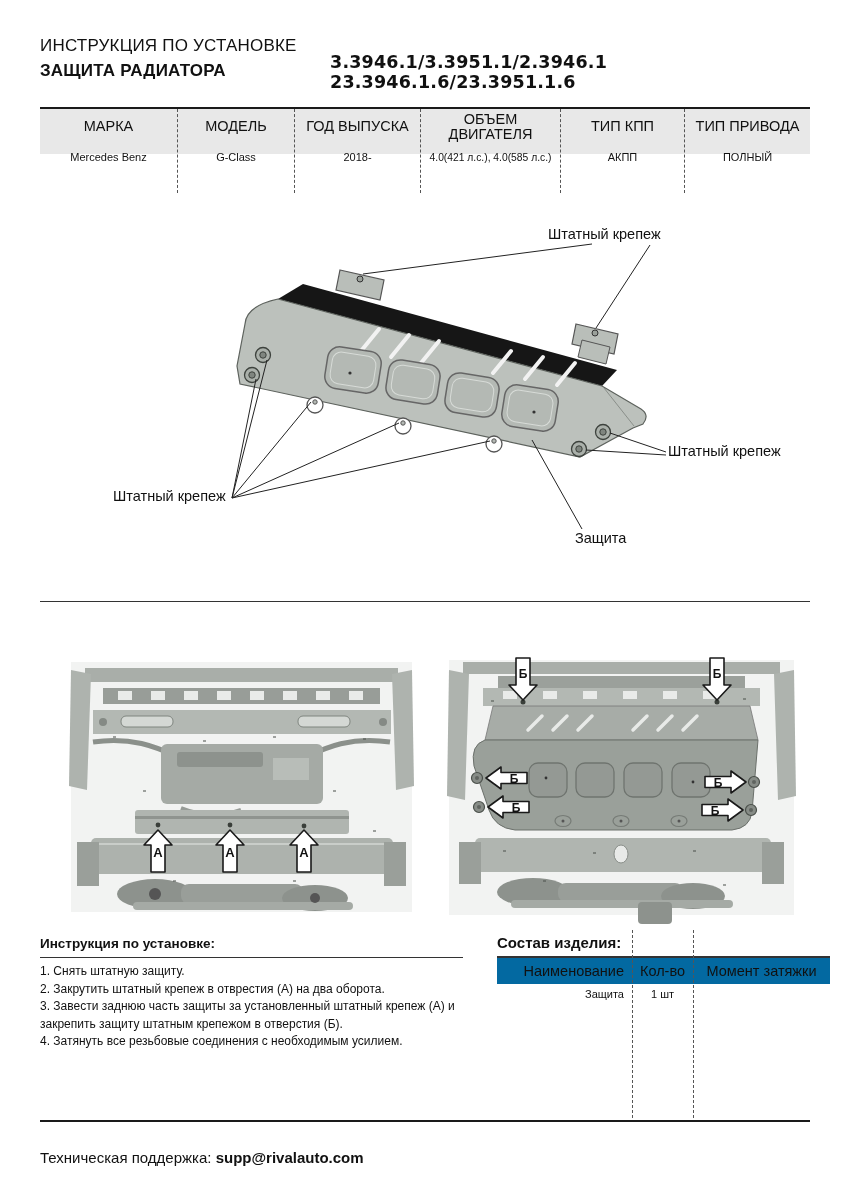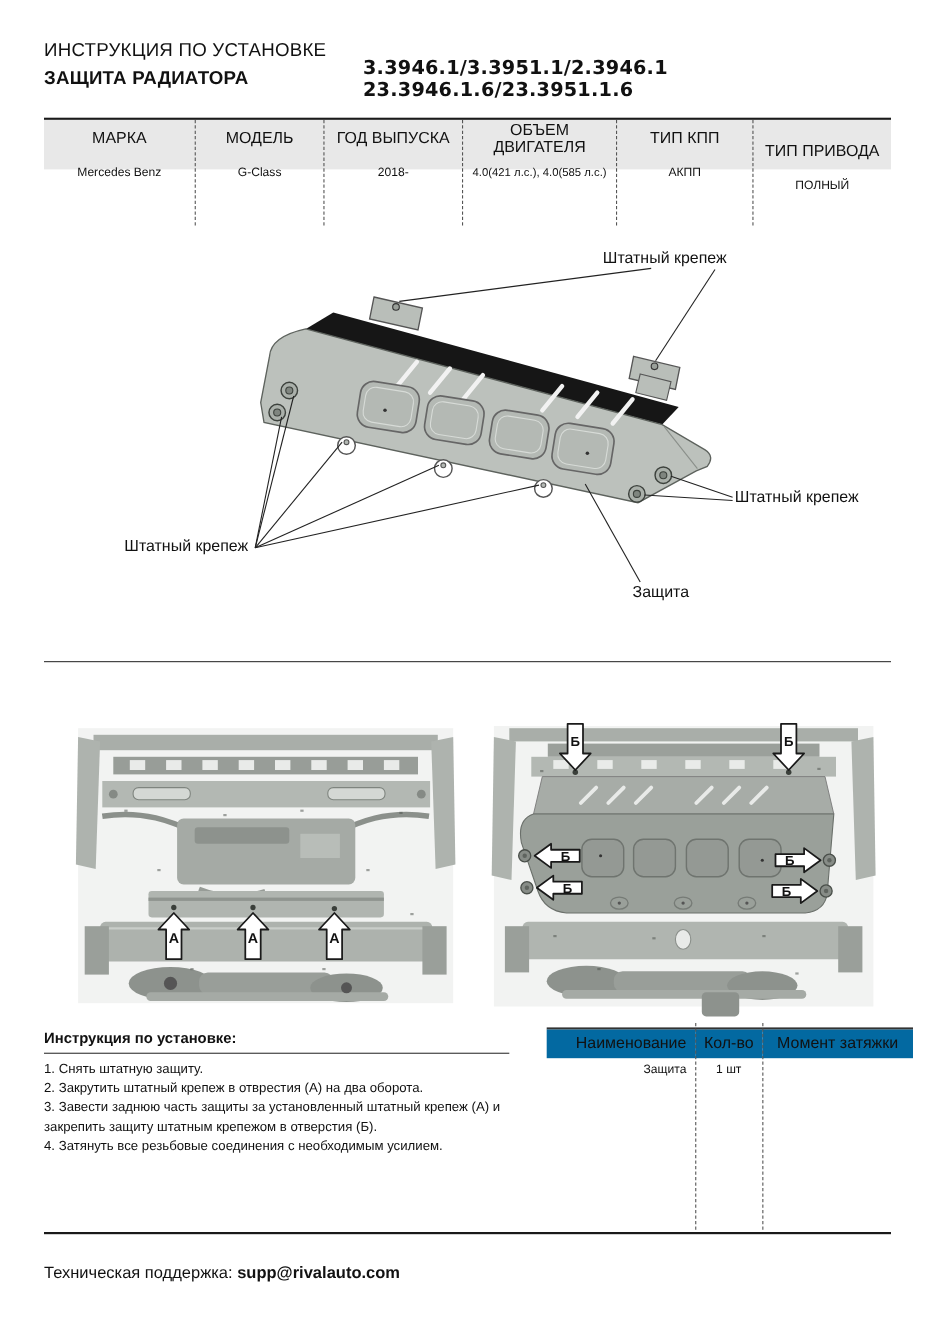--- a/index.html
+++ b/index.html
@@ -13,21 +13,21 @@
   
   .doc-type{left:40px;top:36px;font-size:17px;letter-spacing:.2px;}
   .product{left:40px;top:61px;font-size:17px;font-weight:bold;letter-spacing:.2px;}
   .partnums{left:330px;top:52px;font-family:"DejaVu Sans","Liberation Sans",sans-serif;
     font-weight:bold;font-size:17.5px;line-height:20px;letter-spacing:.2px;}
   
   .spec{left:40px;top:107px;width:770px;border-top:2.5px solid #1a1a1a;}
   .spec .hdrbg{position:absolute;left:0;top:0;width:770px;height:45px;background:#e8e8e8;z-index:0;}
   .spec .grid{position:relative;display:grid;grid-template-columns:138px 117px 126px 140px 124px 125px;z-index:1;}
   .spec .col{border-right:1px dashed #555;min-height:84px;box-sizing:border-box;}
-  .spec .col:last-child{border-right:none;margin-top:12px;}
+  .spec .col:last-child{border-right:none;}
   .spec .h{height:35px;display:flex;align-items:center;justify-content:center;text-align:center;
     font-size:14.5px;line-height:15px;padding:0 6px;box-sizing:border-box;}
   .spec .v{height:26px;display:flex;align-items:center;justify-content:center;text-align:center;
     font-size:11px;}
   .spec .v.tight{font-size:10.3px;}
   
   .divider{left:40px;top:601px;width:770px;border-top:1.5px solid #333;}
   .footline{left:40px;top:1120px;width:770px;border-top:2.5px solid #1a1a1a;}
   
   .inst{left:40px;top:936px;width:440px;}
@@ -360,20 +360,21 @@
   <div class="abs inst">
     <div class="t">Инструкция по установке:</div>
     <div class="rule"></div>
     <div class="s">1. Снять штатную защиту.</div>
     <div class="s">2. Закрутить штатный крепеж в отврестия (А) на два оборота.</div>
     <div class="s">3. Завести заднюю часть защиты за установленный штатный крепеж (А) и закрепить защиту штатным крепежом в отверстия (Б).</div>
     <div class="s">4. Затянуть все резьбовые соединения с необходимым усилием.</div>
   </div>
 
   <div class="abs comp">
+    <div class="t">Состав изделия:</div>
     <div class="rule"></div>
     <div class="grid">
       <div class="hc r">Наименование</div>
       <div class="hc c">Кол-во</div>
       <div class="hc c">Момент затяжки</div>
       <div class="dc r">Защита</div>
       <div class="dc c">1 шт</div>
       <div class="dc c"></div>
     </div>
   </div>

